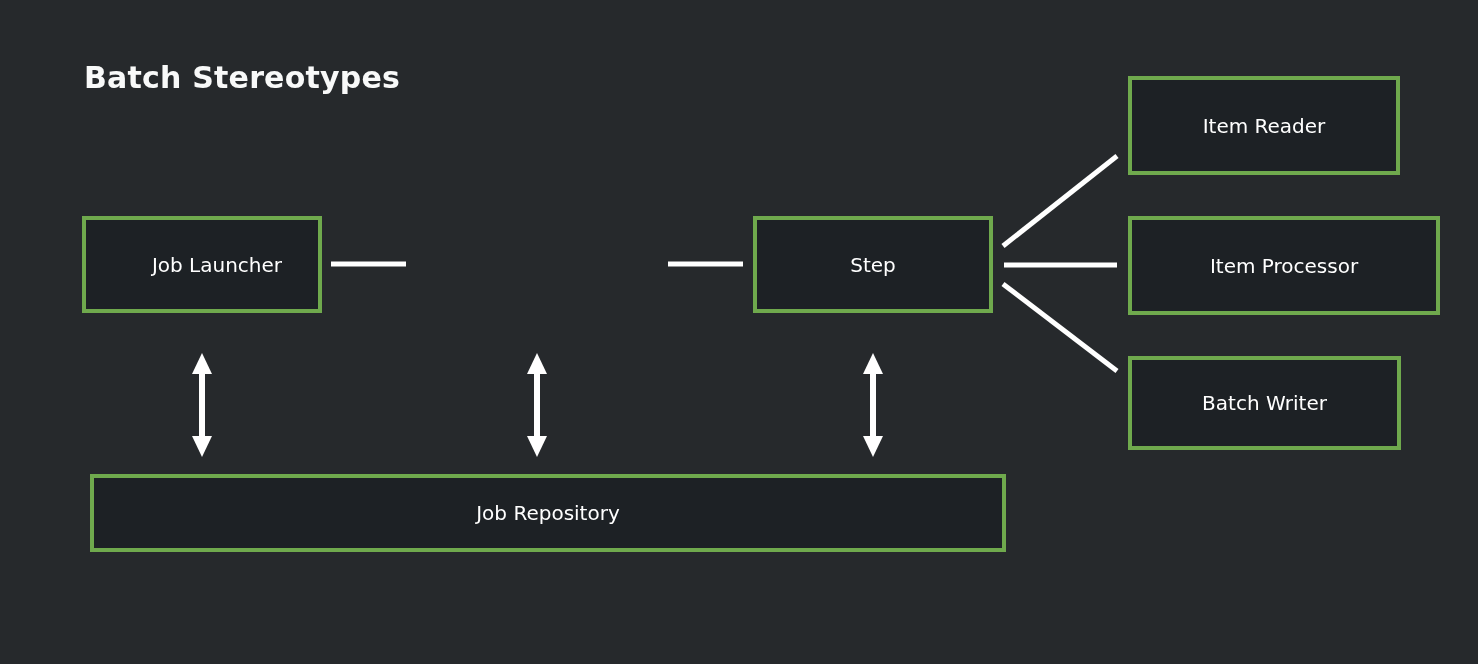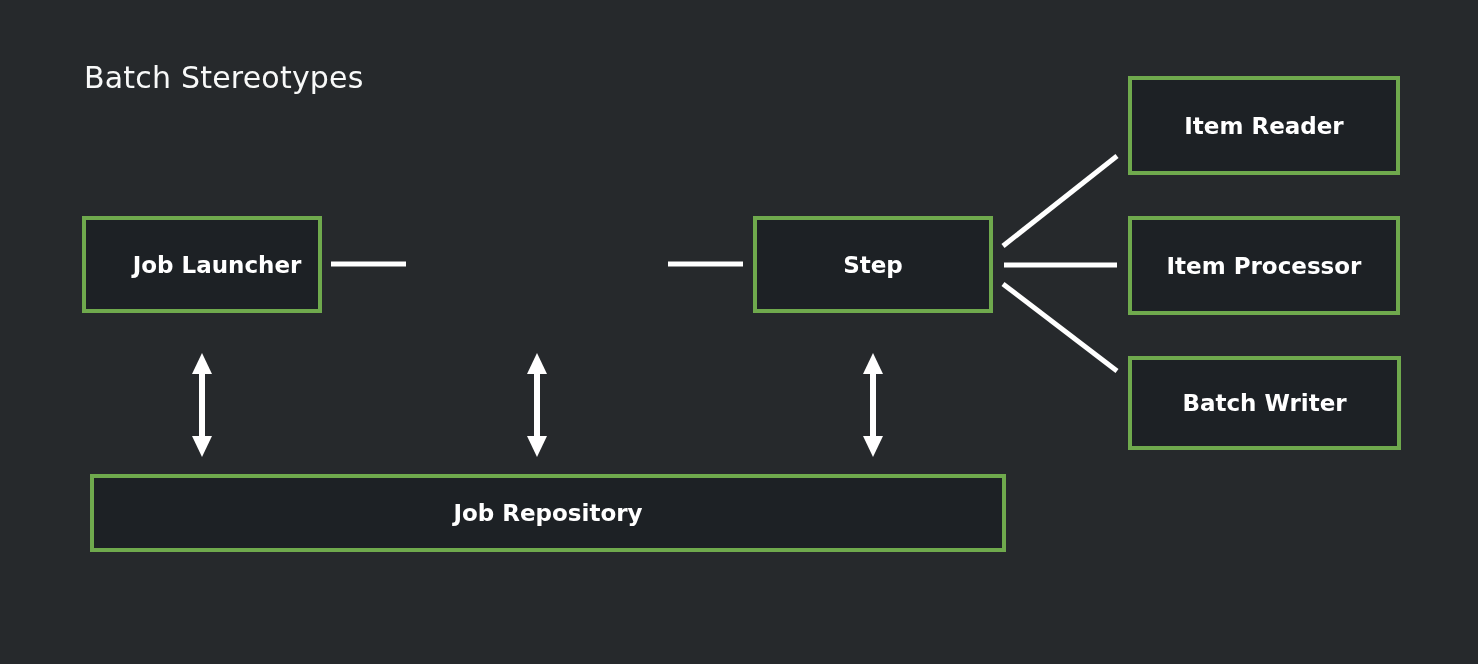--- a/index.html
+++ b/index.html
@@ -18,21 +18,21 @@
   }
   .stage{
     position:relative;
     width:1478px;height:664px;
     background:var(--background);
   }
   .title{
     position:absolute;
     left:84px;top:60px;
     font-size:30px;
-    font-weight:400;
+    font-weight:700;
     letter-spacing:.2px;
     color:var(--title-color);
     white-space:nowrap;
   }
   .edges{
     position:absolute;
     left:0;top:0;
     width:1478px;height:664px;
   }
   .edges line{
@@ -42,29 +42,29 @@
   .edges line.shaft{stroke-width:6;}
   .edges polygon{fill:var(--connector);}
   .node{
     position:absolute;
     border:4px solid var(--box-border);
     background:var(--box-fill);
     display:flex;
     align-items:center;
     justify-content:center;
     color:var(--text);
-    font-size:23px;
-    font-weight:700;
+    font-size:20px;
+    font-weight:400;
     white-space:nowrap;
   }
   .node-job-launcher {left:82px;  top:216px; width:240px; height:97px;padding-left:30px;}
   .node-job          {left:417px; top:216px; width:240px; height:97px;}
   .node-step         {left:753px; top:216px; width:240px; height:97px;}
   .node-item-reader  {left:1128px;top:76px;  width:272px; height:99px;}
-  .node-item-processor{left:1128px;top:216px;width:272px; height:99px;}
+  .node-item-processor{left:1128px;top:216px;width:312px; height:99px;}
   .node-item-writer  {left:1128px;top:356px; width:273px; height:94px;}
   .node-job-repository{left:90px; top:474px; width:916px; height:78px;}
 </style>
 </head>
 <body>
 
 <div class="stage">
 
   <h1 class="title">Batch Stereotypes</h1>
 

